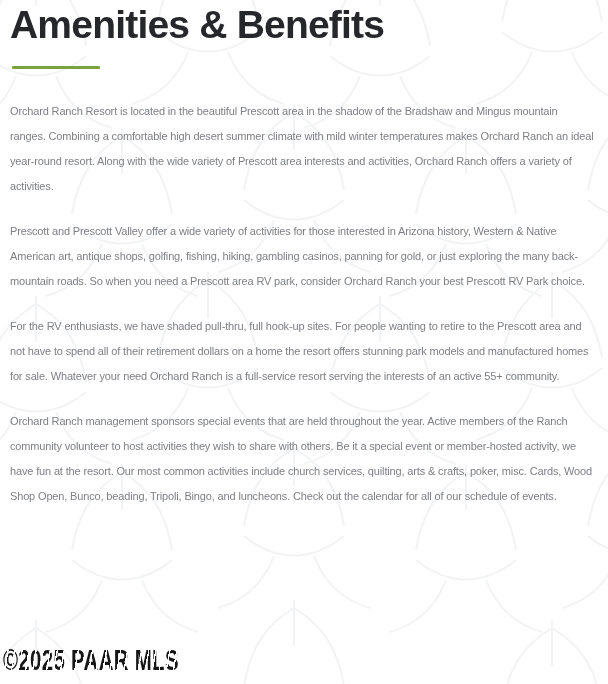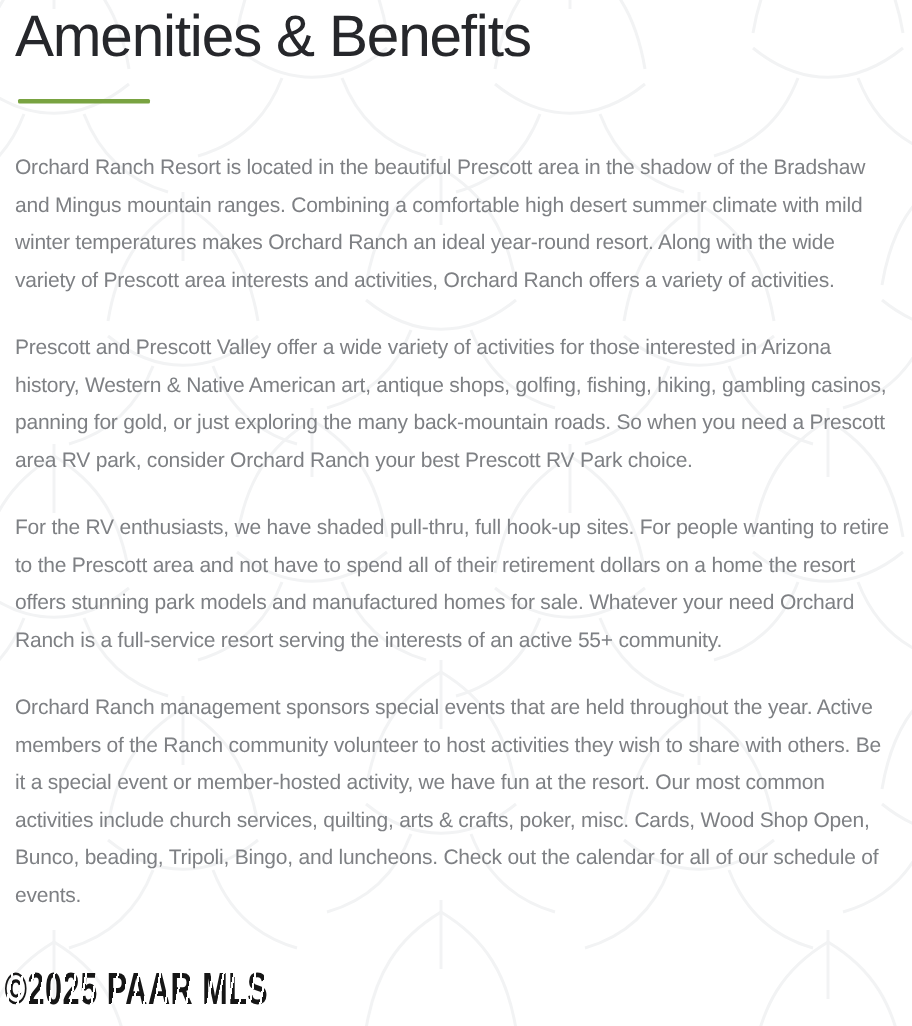--- a/index.html
+++ b/index.html
@@ -21,35 +21,35 @@
   .bg-pattern{
     position:absolute;inset:0;z-index:0;pointer-events:none;
   }
   .content{
     position:relative;z-index:1;
     padding:2px 14px 0 10px;
   }
   .page-title{
     margin:0;
     font-size:39px;
-    font-weight:400;
+    font-weight:700;
     letter-spacing:-0.8px;
     line-height:46px;
     color:var(--heading-color);
   }
   .title-underline{
     width:88px;height:3px;
     background:var(--accent);
     margin:18px 0 0 2px;
     border-radius:1px;
   }
   .paragraphs{margin-top:30px;}
   .paragraphs p{
     margin:0 0 20px 0;
-    font-size:14px;
+    font-size:11px;
     line-height:25px;
     letter-spacing:-0.15px;
     color:var(--body-color);
     max-width:586px;
   }
   .watermark{
     position:absolute;
     left:3px;top:643px;
     z-index:2;
     font-family:"Liberation Sans",sans-serif;

